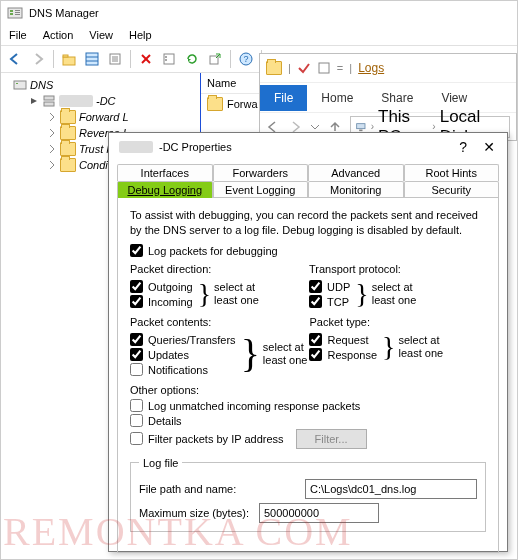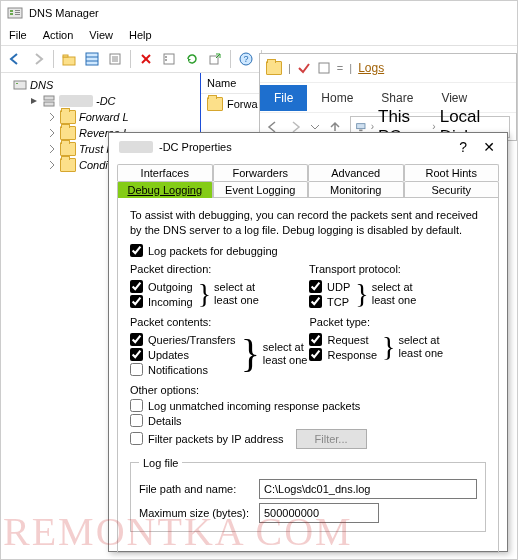--- a/index.html
+++ b/index.html
@@ -99,21 +99,21 @@
     border: 1px solid #adadad; background: #e1e1e1; padding: 3px 18px; font-size: 11px;
   }
   .btn.disabled { color: #888; }
   fieldset.logfile {
     border: 1px solid #c3c3c3; margin: 8px 0 0; padding: 6px 8px 8px; font-size: 11px;
   }
   fieldset.logfile legend { padding: 0 4px; margin-top: 48px; }
   .field-row { display: flex; align-items: center; gap: 8px; margin-top: 4px; }
   .field-row label { width: 112px; }
   .txt { border: 1px solid #7a7a7a; padding: 2px 4px; font-family: inherit; font-size: 11px; height: 20px; }
-  .txt.wide { flex: 1; }
+  .txt.wide { flex: 1; margin-left: 46px; }
   .txt.mid { width: 120px; }
   .blur-bar { display:inline-block; width:34px; height:12px; background:#ddd; border-radius:2px; vertical-align:middle; }
   
   .wm { position: absolute; left: 2px; bottom: 4px; font-size: 40px; color: rgba(200,30,30,.22); letter-spacing: 2px; font-family: "Times New Roman", serif; pointer-events: none; }
 </style>
 </head>
 <body>
 
 <div class="dns-title">
   <svg class="ticon" viewBox="0 0 16 16">

